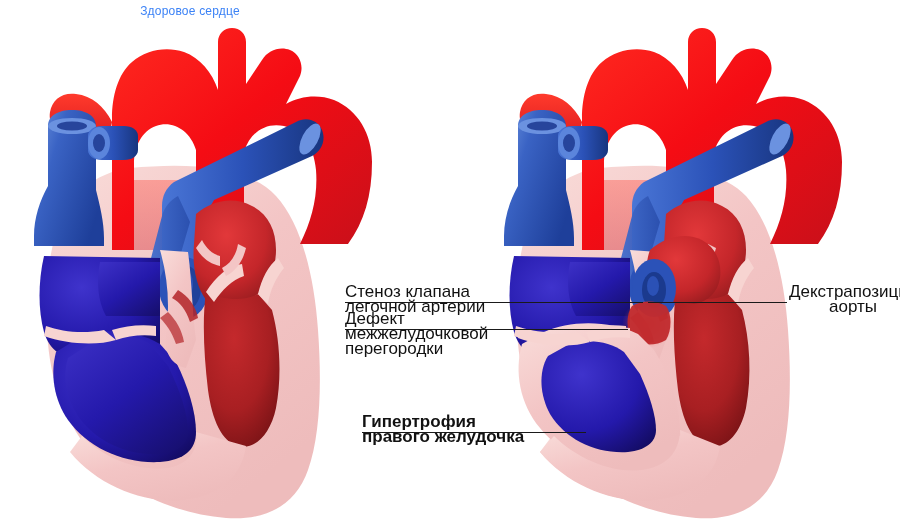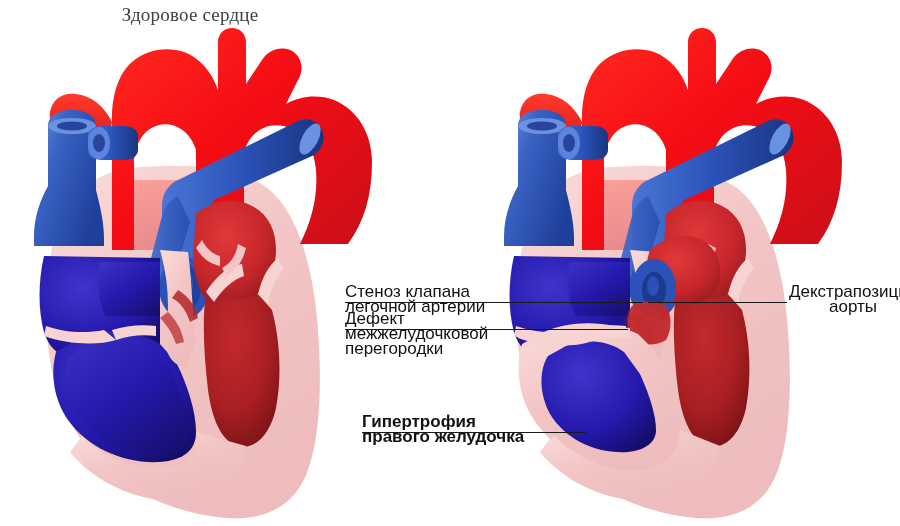--- a/index.html
+++ b/index.html
@@ -5,22 +5,22 @@
 <style>
   html,body{margin:0;padding:0;background:#ffffff;}
   body{
     width:900px;height:526px;position:relative;overflow:hidden;
     font-family:"Liberation Sans","DejaVu Sans",sans-serif;
     -webkit-font-smoothing:antialiased;
   }
   .stage{position:absolute;inset:0;width:900px;height:526px;}
   .title{
     position:absolute;top:4px;
-    font-size:19px;color:#404040;letter-spacing:.2px;
-    white-space:nowrap;text-align:center;font-family:Liberation Serif, serif;
+    font-size:12px;color:#3b82f6;letter-spacing:.2px;
+    white-space:nowrap;text-align:center;
   }
   #title-left{left:0;width:380px;}
   #title-right{left:440px;width:460px;}
   .annot{
     position:absolute;font-size:17px;line-height:15px;
     color:#111;white-space:pre-line;
   }
   .annot.right-col{text-align:center;}
   .annot.left-col{text-align:left;}
   svg.art{position:absolute;left:0;top:0;width:900px;height:526px;display:block;}

